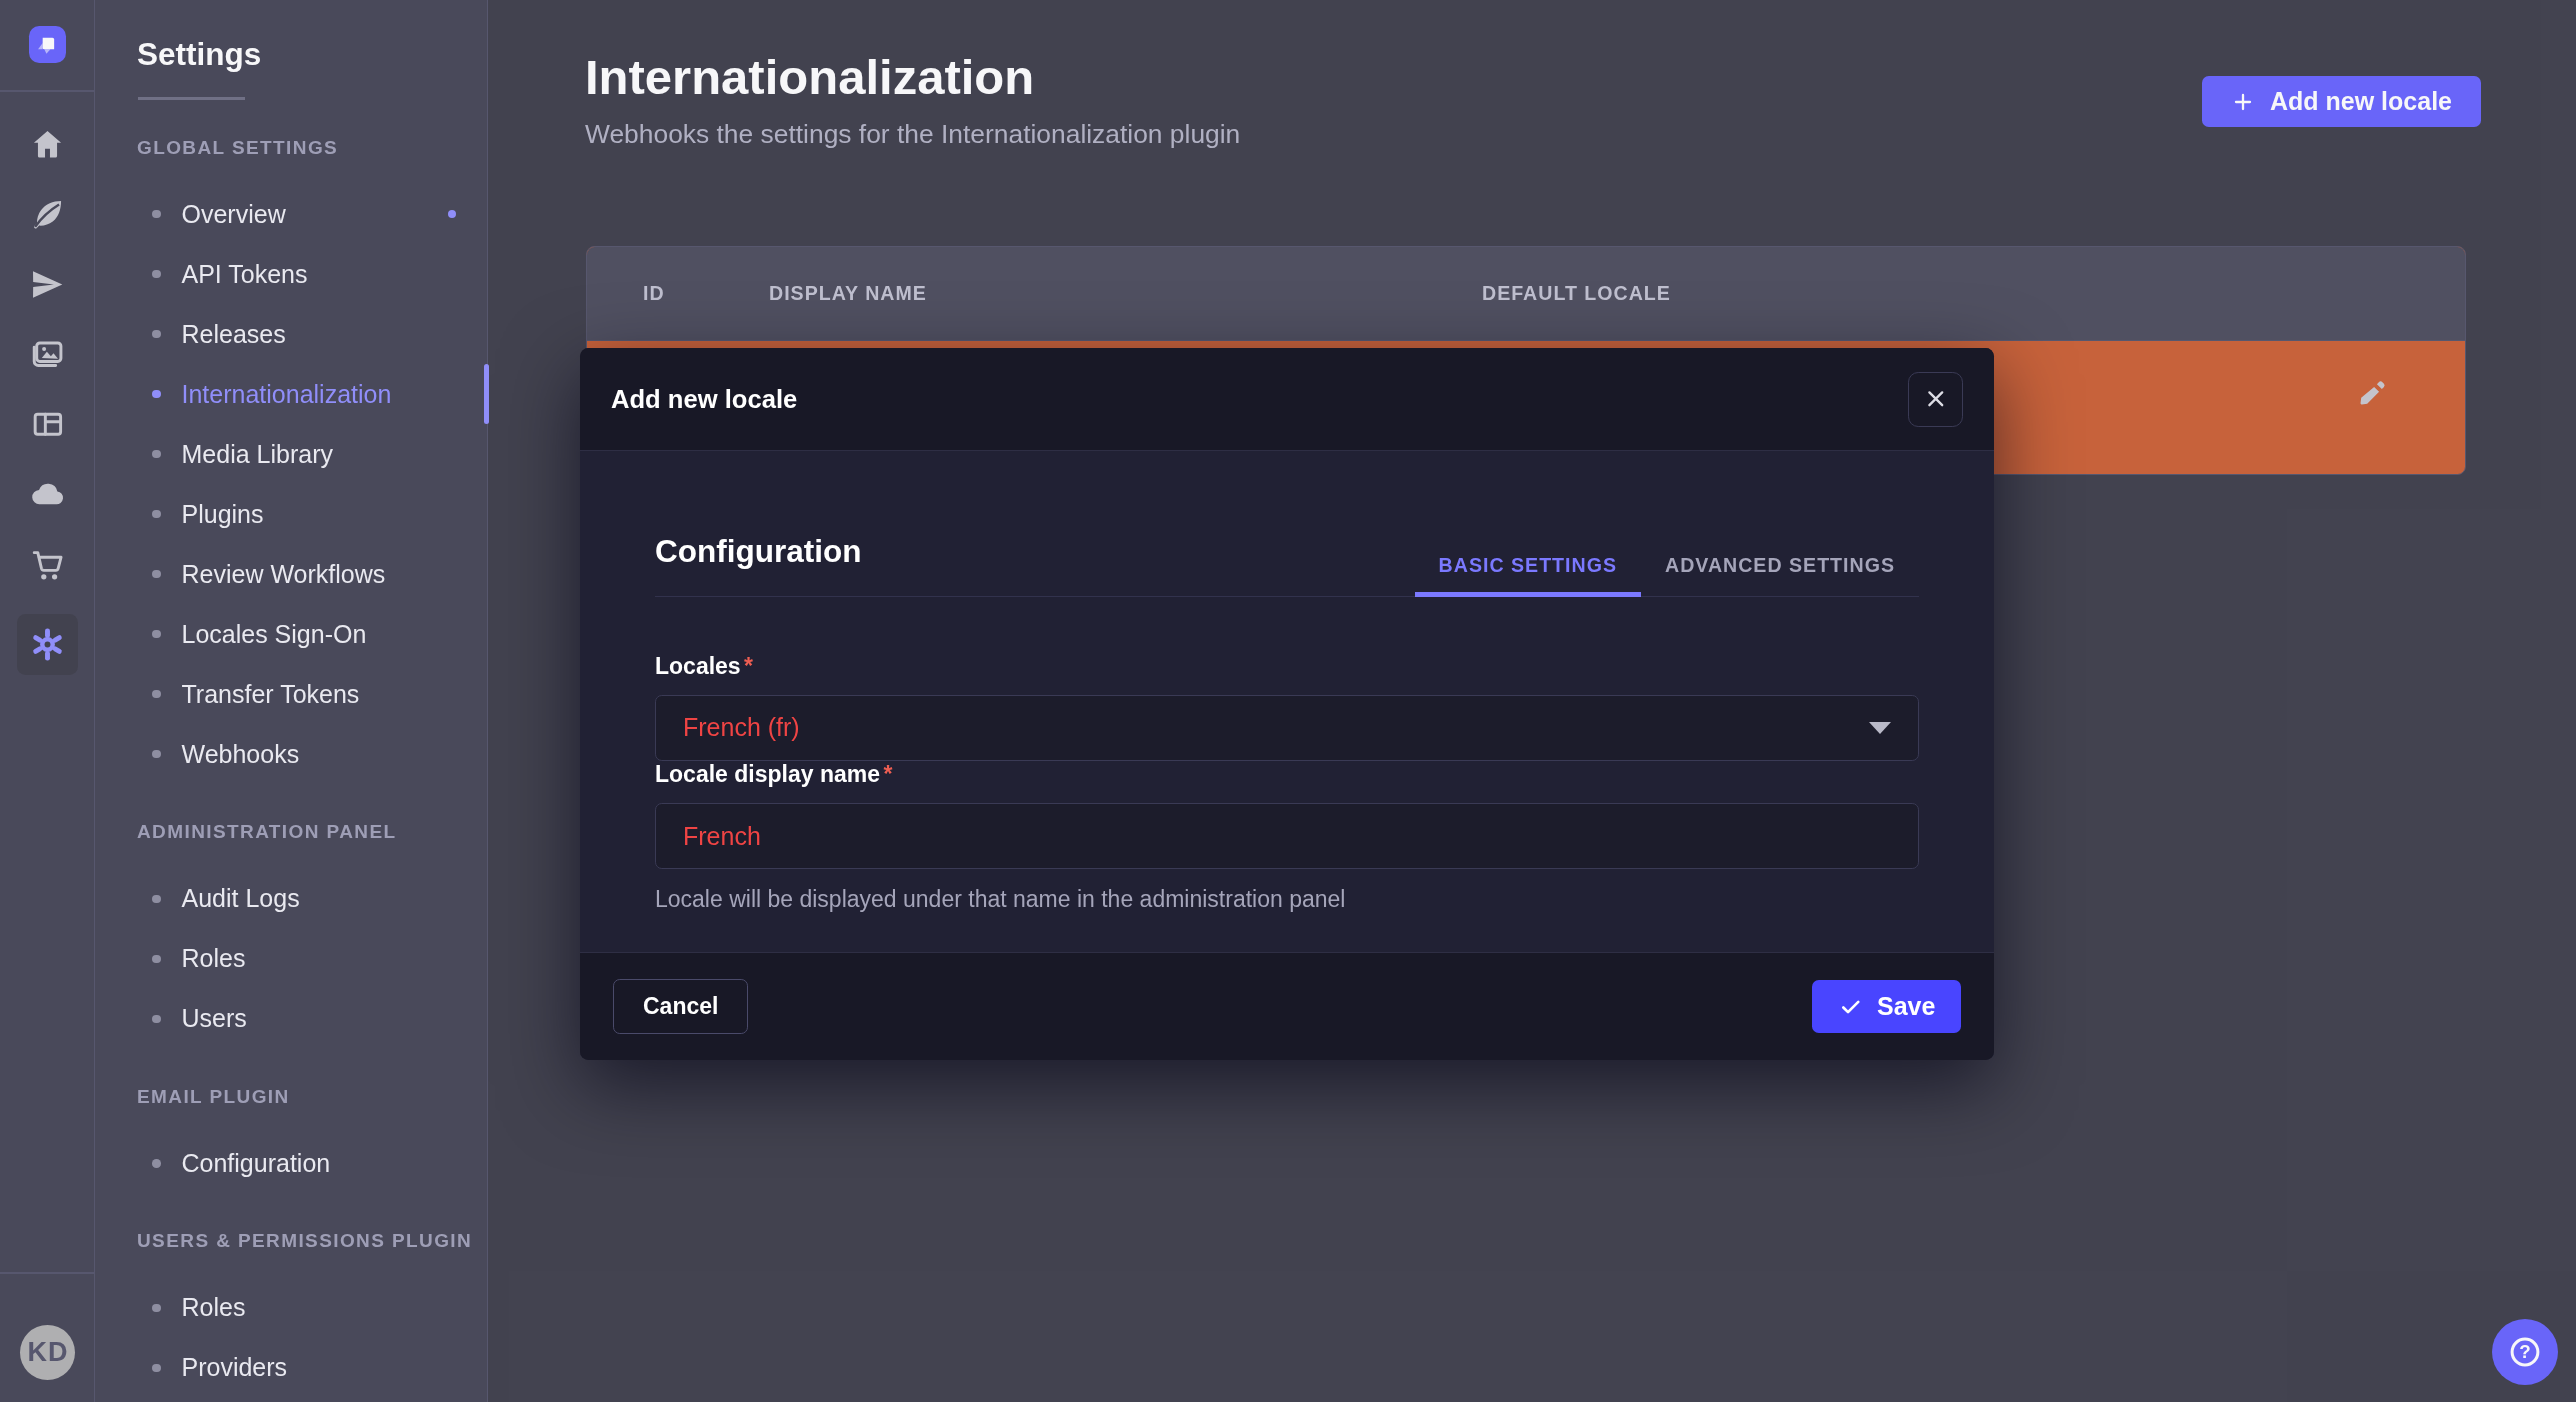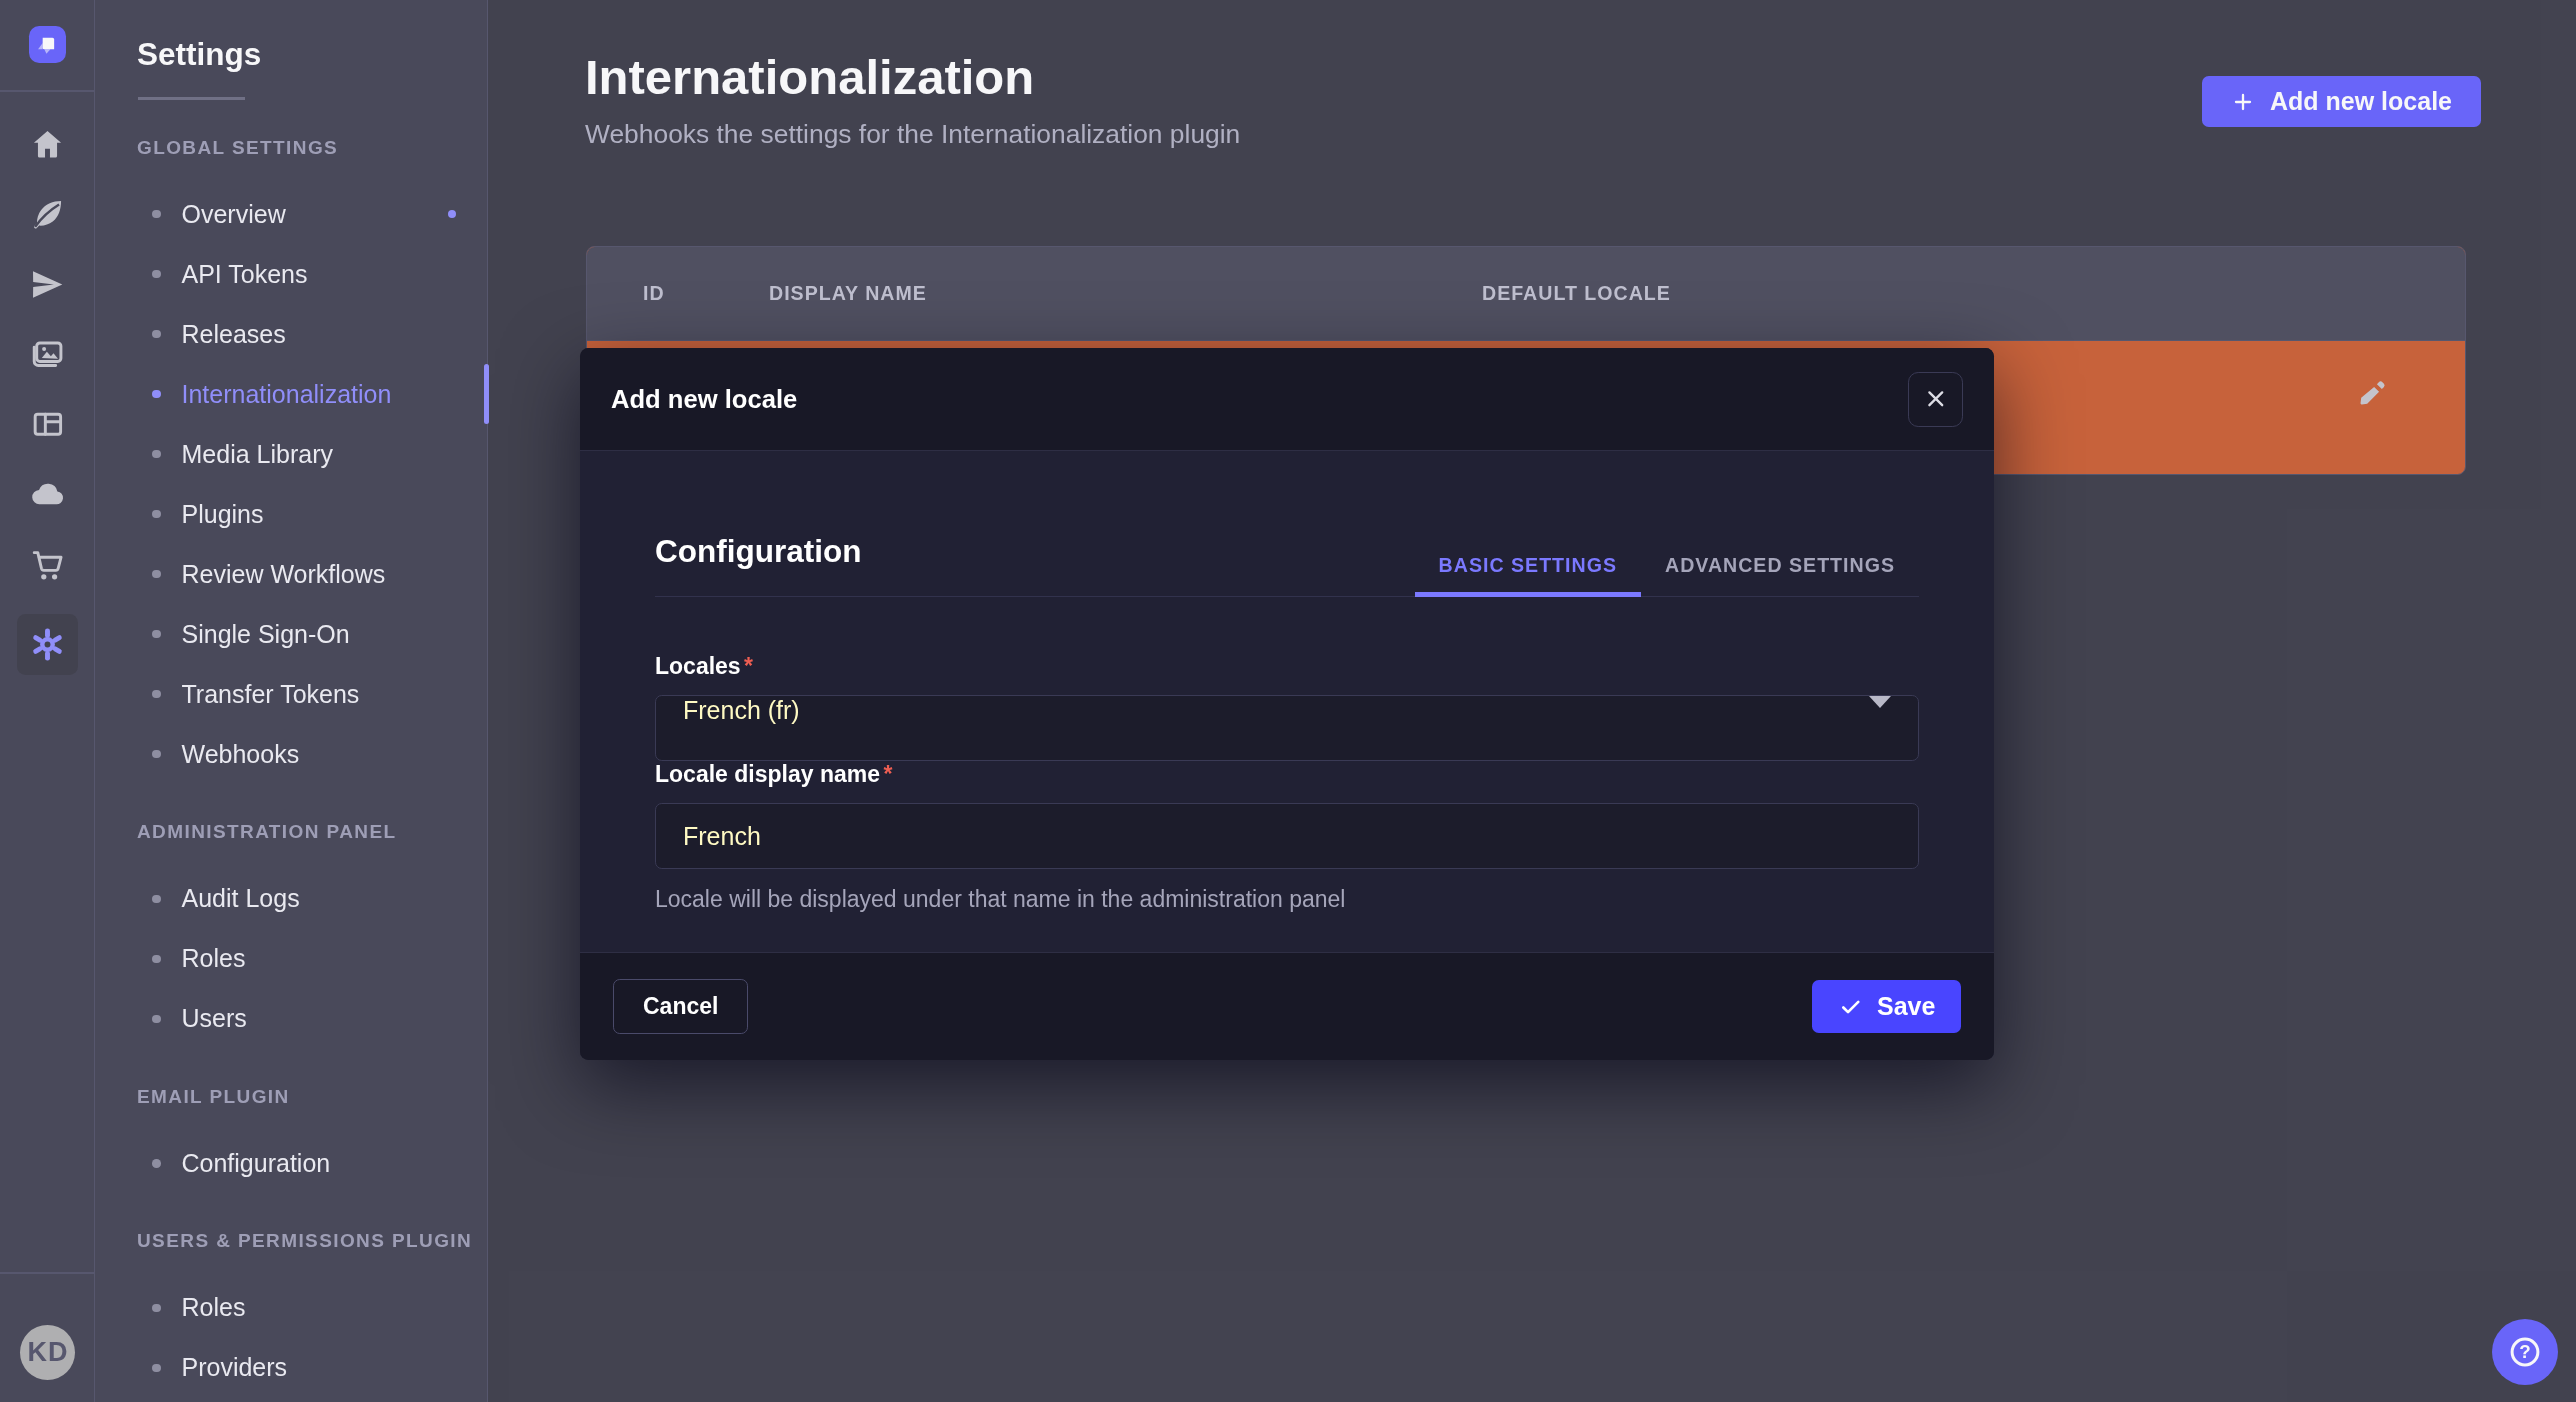--- a/index.html
+++ b/index.html
@@ -96,22 +96,22 @@
   .section-head h3 { font-size:31.5px; font-weight:700; color:#fff; padding-bottom:25.6px; }
   .tabs { display:flex;align-items:flex-end; }
   .tab { padding:0 24px 20.4px; font-size:19.6px; font-weight:700; letter-spacing:1px;
          color:#A5A5BA; margin-bottom:-1.7px; cursor:pointer; text-transform:uppercase; }
   .tab.active { color:#7B79FF; border-bottom:5.1px solid #7B79FF; padding-bottom:15.3px; }
 
   .form-grid { display:grid; grid-template-columns:1fr; column-gap:25.6px; margin-top:56px; }
   .field-label { font-size:23px; font-weight:600; color:#fff; margin-bottom:15.3px; }
   .req { color:#EE5E52; margin-left:3.4px; }
   .select, .text-input { width:100%; height:66px; border:1.7px solid #3a3a55; border-radius:6.8px;
-            background:#1C1C2B; display:flex; align-items:flex-start; padding:0 27px;
-            font-size:25px; color:#fef9c3; }
+            background:#1C1C2B; display:flex; align-items:center; padding:0 27px;
+            font-size:25px; color:#ef4444; }
   .select { justify-content:space-between; cursor:pointer; }
   .caret { width:0; height:0; border-left:11px solid transparent; border-right:11px solid transparent;
            border-top:12.8px solid #b9b9c8; }
   .text-input { font-family:inherit; outline:none; }
   .helper { margin-top:15.3px; font-size:23px; line-height:31.5px; color:#A5A5BA; }
 
   .modal-footer { position:absolute; bottom:0; left:0; right:0; height:108px;
                   background:#181826; border-top:1.7px solid #2e2e44;
                   display:flex; align-items:center; justify-content:space-between; padding:0 33px; }
   .cancel-btn { height:55px; padding:0 29px; border-radius:6.8px; background:transparent;
@@ -231,21 +231,21 @@
   <div class="sb-item">
     <span class="sb-bullet"></span>
     <span>Plugins</span>
   </div>
   <div class="sb-item">
     <span class="sb-bullet"></span>
     <span>Review Workflows</span>
   </div>
   <div class="sb-item">
     <span class="sb-bullet"></span>
-    <span>Single Sign-On</span>
+    <span>Locales Sign-On</span>
   </div>
   <div class="sb-item">
     <span class="sb-bullet"></span>
     <span>Transfer Tokens</span>
   </div>
   <div class="sb-item">
     <span class="sb-bullet"></span>
     <span>Webhooks</span>
   </div>
 

